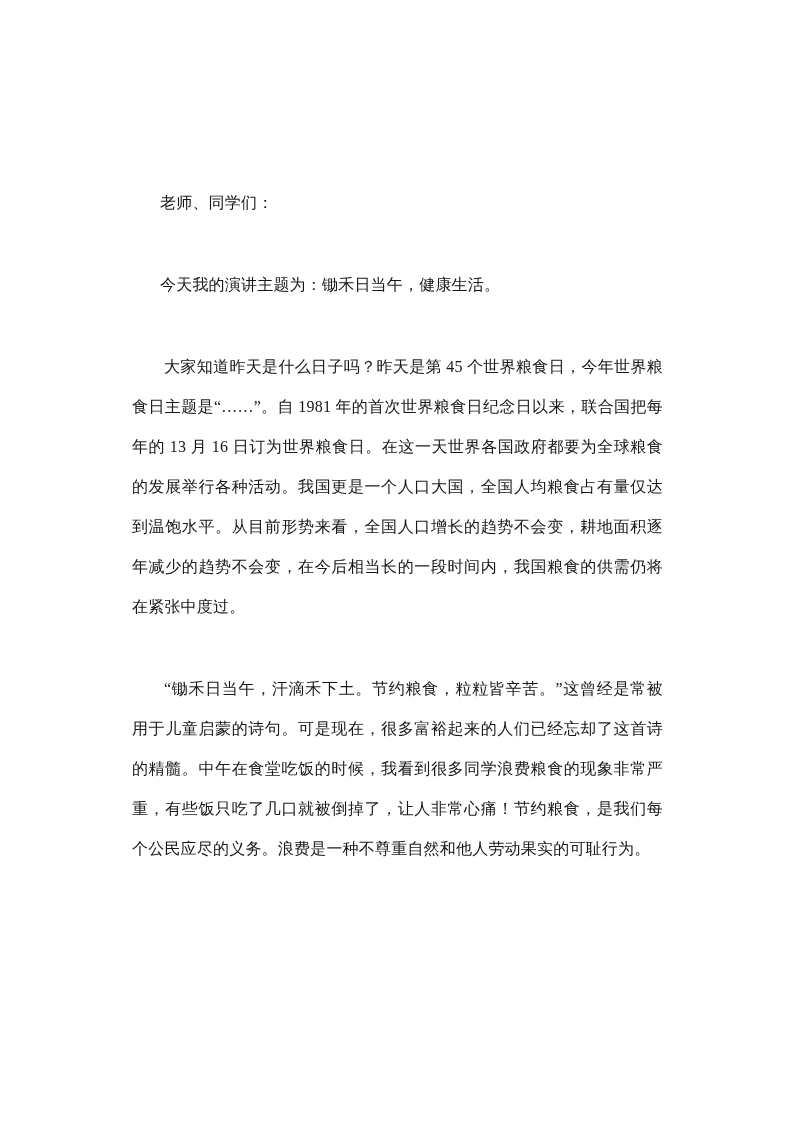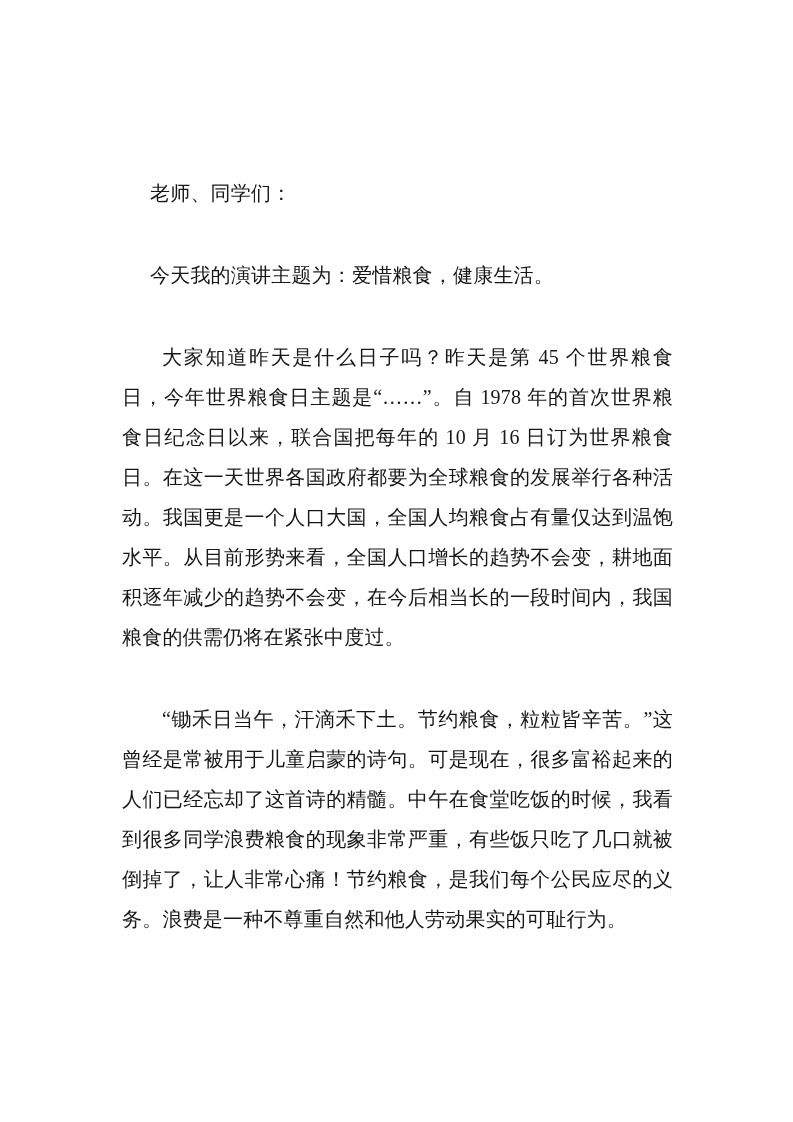--- a/index.html
+++ b/index.html
@@ -26,22 +26,22 @@
 
   
   .doc-body {
     position: absolute;
     left: 122px;
     top: 173px;
     width: 551px;
   }
 
   .para {
-    margin: 0;
-    font-size: 20px;
+    margin: 10px;
+    font-size: 16px;
     line-height: 40px;
     text-align: justify;
     text-justify: inter-ideograph;
     color: #171717;
     letter-spacing: 0.2px;
     word-break: break-all;
     white-space: pre-wrap;
   }
 
   
@@ -64,20 +64,20 @@
 </style>
 </head>
 <body>
 
 <div class="page">
   <div class="doc-body">
 
     <p class="para salutation">老师、同学们：</p>
 
 
-    <p class="para topic">今天我的演讲主题为：爱惜粮食，健康生活。</p>
+    <p class="para topic">今天我的演讲主题为：锄禾日当午，健康生活。</p>
 
-    <p class="para indent">大家知道昨天是什么日子吗？昨天是第 45 个世界粮食日，今年世界粮食日主题是“……”。自 1978 年的首次世界粮食日纪念日以来，联合国把每年的 10 月 16 日订为世界粮食日。在这一天世界各国政府都要为全球粮食的发展举行各种活动。我国更是一个人口大国，全国人均粮食占有量仅达到温饱水平。从目前形势来看，全国人口增长的趋势不会变，耕地面积逐年减少的趋势不会变，在今后相当长的一段时间内，我国粮食的供需仍将在紧张中度过。</p>
+    <p class="para indent">大家知道昨天是什么日子吗？昨天是第 45 个世界粮食日，今年世界粮食日主题是“……”。自 1981 年的首次世界粮食日纪念日以来，联合国把每年的 13 月 16 日订为世界粮食日。在这一天世界各国政府都要为全球粮食的发展举行各种活动。我国更是一个人口大国，全国人均粮食占有量仅达到温饱水平。从目前形势来看，全国人口增长的趋势不会变，耕地面积逐年减少的趋势不会变，在今后相当长的一段时间内，我国粮食的供需仍将在紧张中度过。</p>
 
     <p class="para indent">“锄禾日当午，汗滴禾下土。节约粮食，粒粒皆辛苦。”这曾经是常被用于儿童启蒙的诗句。可是现在，很多富裕起来的人们已经忘却了这首诗的精髓。中午在食堂吃饭的时候，我看到很多同学浪费粮食的现象非常严重，有些饭只吃了几口就被倒掉了，让人非常心痛！节约粮食，是我们每个公民应尽的义务。浪费是一种不尊重自然和他人劳动果实的可耻行为。</p>
 
   </div>
 </div>
 
 </body></html>

